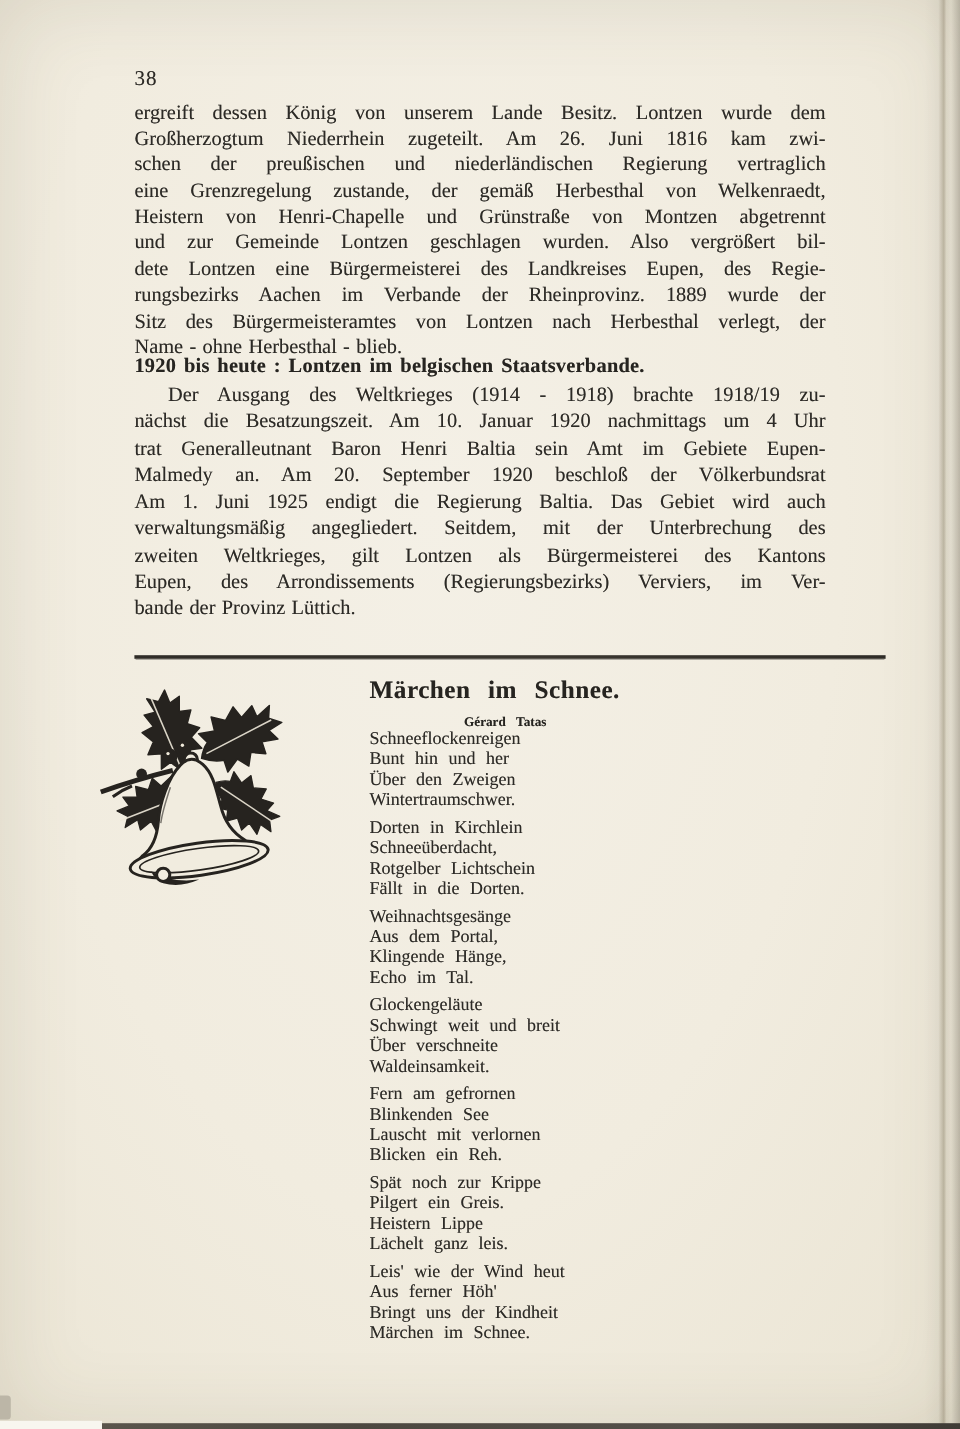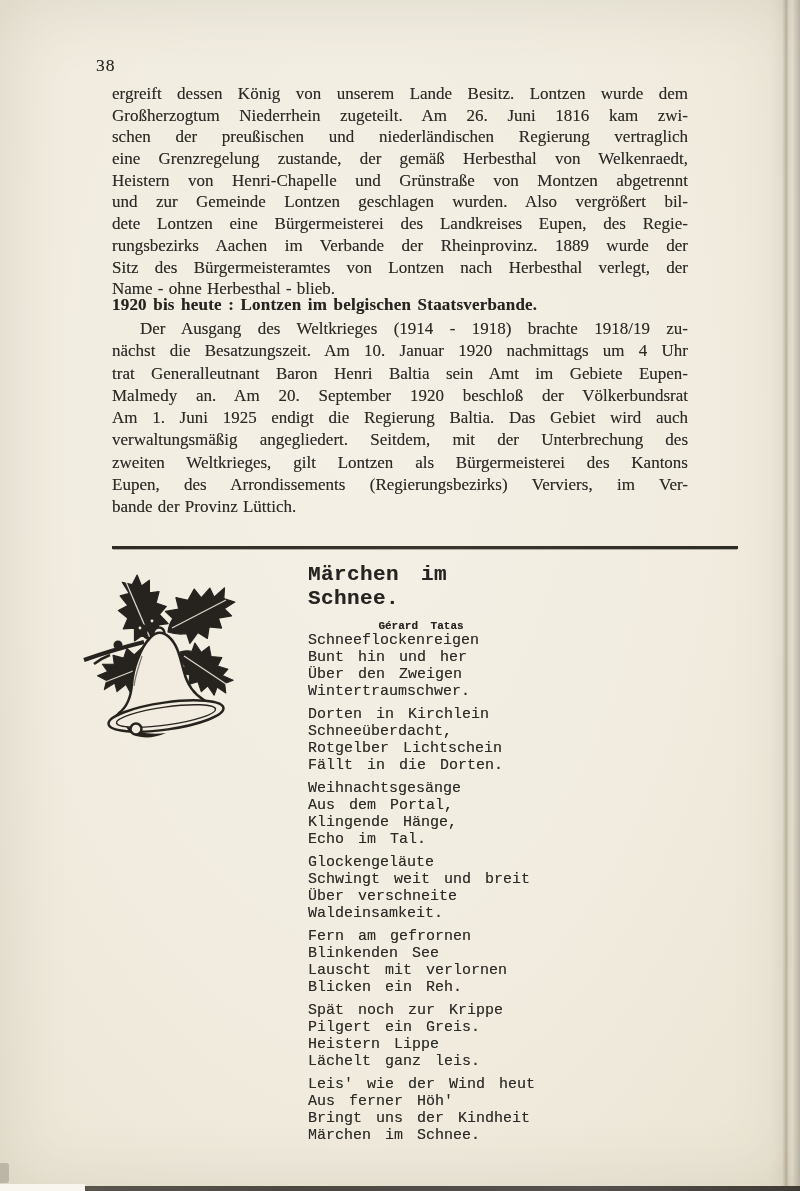--- a/index.html
+++ b/index.html
@@ -9,21 +9,21 @@
     margin: 0 auto;
     overflow: hidden;
     background: radial-gradient(ellipse at 45% 35%, #f4f0e6 0%, #f1ecdf 55%, #eae4d3 100%);
     color: #2c2a26;
     font-family: "Liberation Serif", serif;
     box-shadow: inset 0 0 70px rgba(95, 84, 60, 0.14);
   }
   .scan * { text-shadow: 0 0 0.5px rgba(42, 40, 36, 0.45); }
 
   .page-number {
-    position: absolute; left: 96px; top: 55px;
+    position: absolute; left: 112px; top: 55px;
     font-size: 17.5px; letter-spacing: 1px;
   }
 
   .para {
     position: absolute; left: 112px; width: 576px;
     font-size: 17px;
   }
   .para-1 { top: 83px; }
   .para-1 .line { height: 21.7px; line-height: 21.7px; }
   .para-2 { top: 318px; }
@@ -41,21 +41,21 @@
   .divider {
     position: absolute; left: 112px; top: 546px; width: 626px; height: 3px;
     background: linear-gradient(to right, #2f2c27 0%, #3a362f 55%, #2f2c27 100%);
     box-shadow: 0 2px 0 -1px rgba(47, 44, 39, 0.35);
   }
 
   .illustration {
     position: absolute; left: 80px; top: 560px;
   }
 
-  .poem-column { position: absolute; left: 308px; top: 563px; width: 250px; font-family: Liberation Mono, monospace; }
+  .poem-column { position: absolute; left: 308px; top: 563px; width: 250px; }
   .poem-title {
     margin: 0; font-size: 21px; font-weight: bold; color: #262420;
     word-spacing: 9px; letter-spacing: 0.4px; line-height: 24px;
   }
   .poem-author {
     margin: 9px 0 0 0; width: 226px; text-align: center;
     font-size: 11px; font-weight: bold; color: #262420; word-spacing: 6px;
   }
   .poem { font-size: 15px; }
   .stanza { margin-bottom: 6px; }

